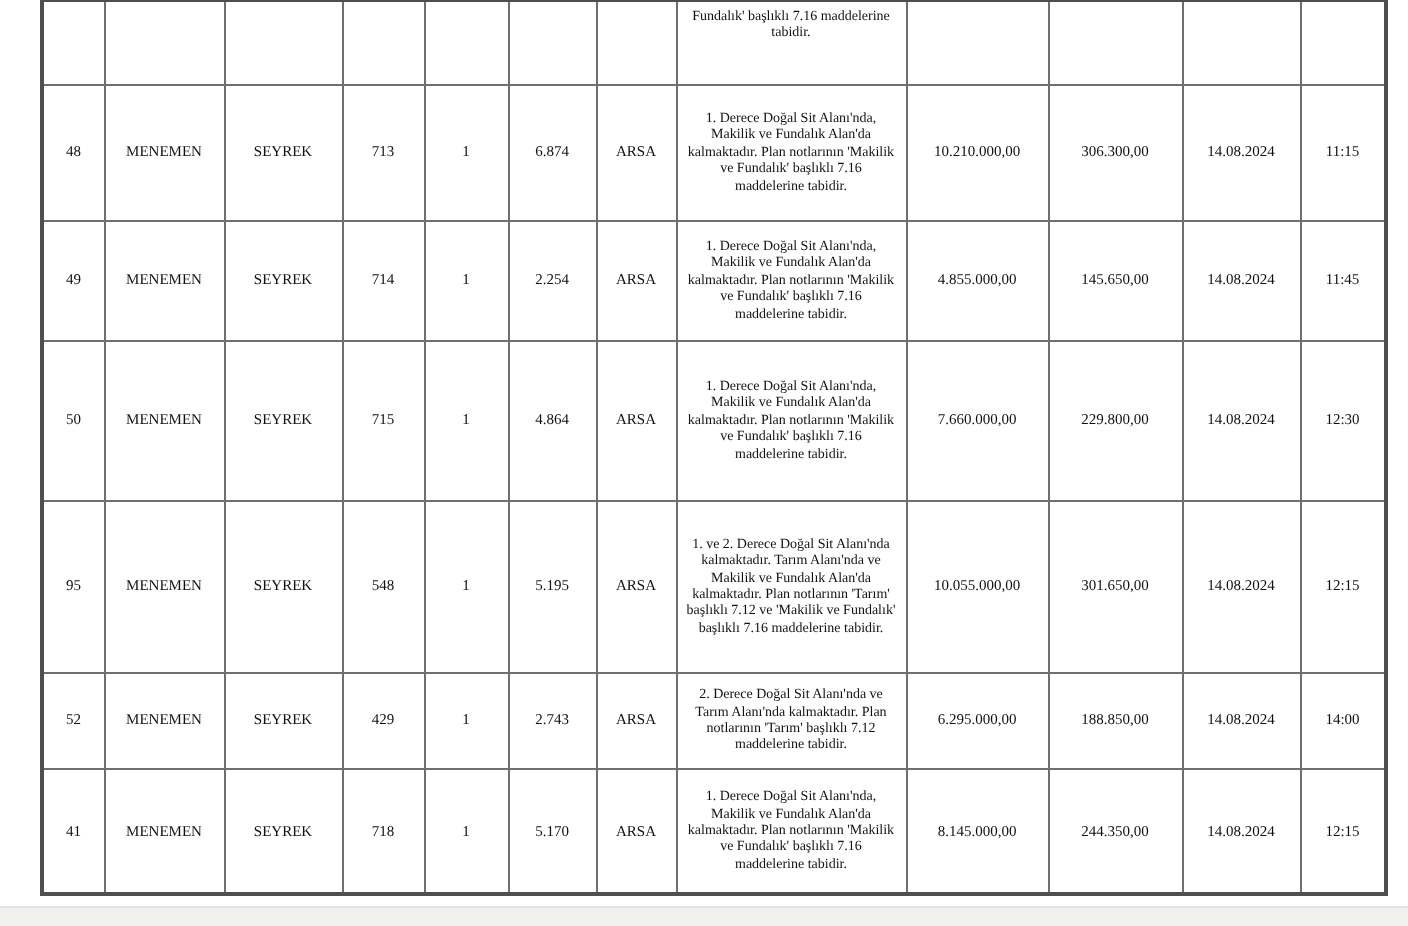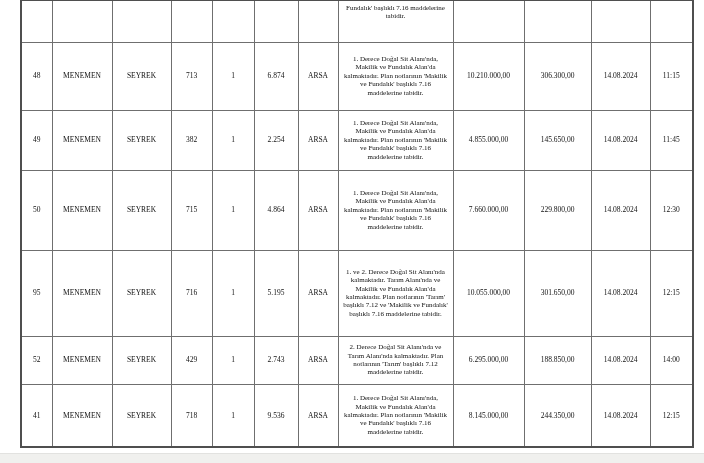--- a/index.html
+++ b/index.html
@@ -118,21 +118,21 @@
             <td>1. Derece Doğal Sit Alanı'nda, Makilik ve Fundalık Alan'da kalmaktadır. Plan notlarının 'Makilik ve Fundalık' başlıklı 7.16 maddelerine tabidir.</td>
             <td>10.210.000,00</td>
             <td>306.300,00</td>
             <td>14.08.2024</td>
             <td>11:15</td>
           </tr>
           <tr>
             <td>49</td>
             <td>MENEMEN</td>
             <td>SEYREK</td>
-            <td>382</td>
+            <td>714</td>
             <td>1</td>
             <td>2.254</td>
             <td>ARSA</td>
             <td>1. Derece Doğal Sit Alanı'nda, Makilik ve Fundalık Alan'da kalmaktadır. Plan notlarının 'Makilik ve Fundalık' başlıklı 7.16 maddelerine tabidir.</td>
             <td>4.855.000,00</td>
             <td>145.650,00</td>
             <td>14.08.2024</td>
             <td>11:45</td>
           </tr>
           <tr>
@@ -146,21 +146,21 @@
             <td>1. Derece Doğal Sit Alanı'nda, Makilik ve Fundalık Alan'da kalmaktadır. Plan notlarının 'Makilik ve Fundalık' başlıklı 7.16 maddelerine tabidir.</td>
             <td>7.660.000,00</td>
             <td>229.800,00</td>
             <td>14.08.2024</td>
             <td>12:30</td>
           </tr>
           <tr>
             <td>95</td>
             <td>MENEMEN</td>
             <td>SEYREK</td>
-            <td>716</td>
+            <td>548</td>
             <td>1</td>
             <td>5.195</td>
             <td>ARSA</td>
             <td>1. ve 2. Derece Doğal Sit Alanı'nda kalmaktadır. Tarım Alanı'nda ve Makilik ve Fundalık Alan'da kalmaktadır. Plan notlarının 'Tarım' başlıklı 7.12 ve 'Makilik ve Fundalık' başlıklı 7.16 maddelerine tabidir.</td>
             <td>10.055.000,00</td>
             <td>301.650,00</td>
             <td>14.08.2024</td>
             <td>12:15</td>
           </tr>
           <tr>
@@ -176,21 +176,21 @@
             <td>188.850,00</td>
             <td>14.08.2024</td>
             <td>14:00</td>
           </tr>
           <tr>
             <td>41</td>
             <td>MENEMEN</td>
             <td>SEYREK</td>
             <td>718</td>
             <td>1</td>
-            <td>9.536</td>
+            <td>5.170</td>
             <td>ARSA</td>
             <td>1. Derece Doğal Sit Alanı'nda, Makilik ve Fundalık Alan'da kalmaktadır. Plan notlarının 'Makilik ve Fundalık' başlıklı 7.16 maddelerine tabidir.</td>
             <td>8.145.000,00</td>
             <td>244.350,00</td>
             <td>14.08.2024</td>
             <td>12:15</td>
           </tr>
         </tbody>
     </table>
   </div>

